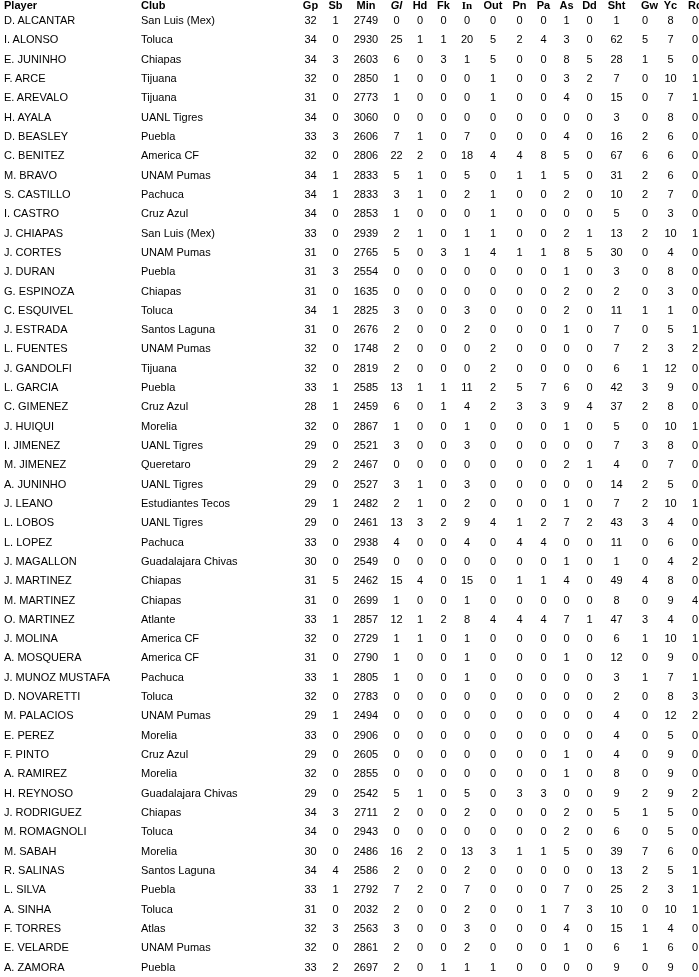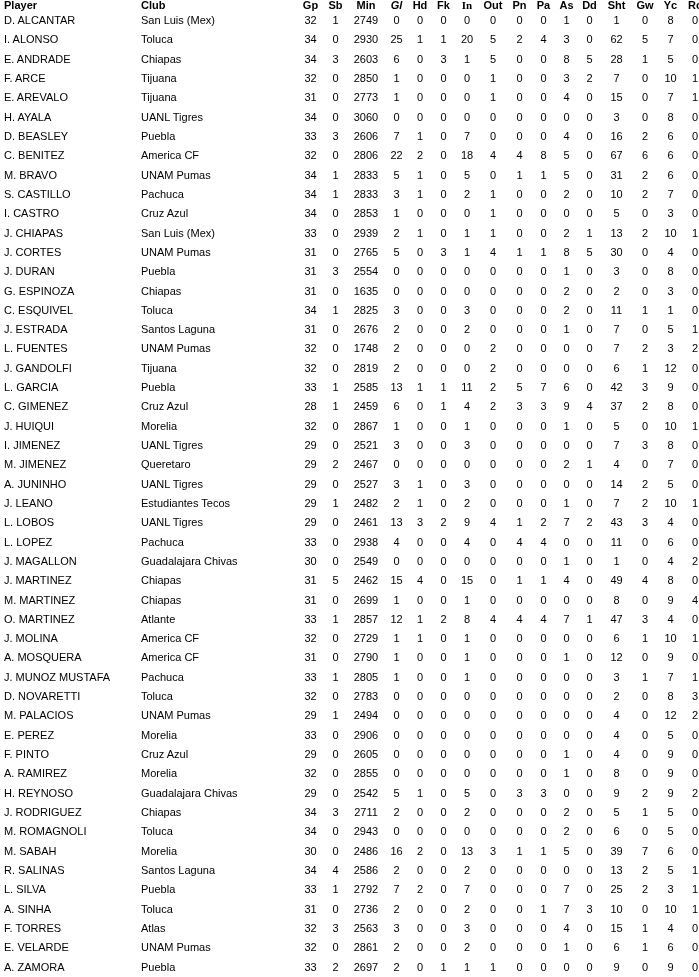--- a/index.html
+++ b/index.html
@@ -51,21 +51,21 @@
   th:nth-child(6)  { width: 23px; font-style: italic; }
   th:nth-child(7)  { width: 24px; }
   th:nth-child(8)  { width: 23px; }
   th:nth-child(9)  { width: 24px; font-family: Liberation Serif, serif; }
   th:nth-child(10) { width: 28px; }
   th:nth-child(11) { width: 25px; }
   th:nth-child(12) { width: 23px; }
   th:nth-child(13) { width: 23px; }
   th:nth-child(14) { width: 23px; }
   th:nth-child(15) { width: 31px; }
-  th:nth-child(16) { width: 26px; }
+  th:nth-child(16) { width: 26px; text-align: right; }
   th:nth-child(17) { width: 25px; }
   th:nth-child(18) { width: 24px; }
 </style>
 </head>
 <body>
 
 <main>
   <table>
     <thead>
       <tr>
@@ -124,21 +124,21 @@
           <td class="num-col">2</td>
           <td class="num-col">4</td>
           <td class="num-col">3</td>
           <td class="num-col">0</td>
           <td class="num-col">62</td>
           <td class="num-col">5</td>
           <td class="num-col">7</td>
           <td class="num-col">0</td>
         </tr>
         <tr>
-          <td class="text-col">E. ANDRADE</td>
+          <td class="text-col">E. JUNINHO</td>
           <td class="text-col">Chiapas</td>
           <td class="num-col">34</td>
           <td class="num-col">3</td>
           <td class="num-col">2603</td>
           <td class="num-col">6</td>
           <td class="num-col">0</td>
           <td class="num-col">3</td>
           <td class="num-col">1</td>
           <td class="num-col">5</td>
           <td class="num-col">0</td>
@@ -1008,21 +1008,21 @@
           <td class="num-col">25</td>
           <td class="num-col">2</td>
           <td class="num-col">3</td>
           <td class="num-col">1</td>
         </tr>
         <tr>
           <td class="text-col">A. SINHA</td>
           <td class="text-col">Toluca</td>
           <td class="num-col">31</td>
           <td class="num-col">0</td>
-          <td class="num-col">2736</td>
+          <td class="num-col">2032</td>
           <td class="num-col">2</td>
           <td class="num-col">0</td>
           <td class="num-col">0</td>
           <td class="num-col">2</td>
           <td class="num-col">0</td>
           <td class="num-col">0</td>
           <td class="num-col">1</td>
           <td class="num-col">7</td>
           <td class="num-col">3</td>
           <td class="num-col">10</td>

